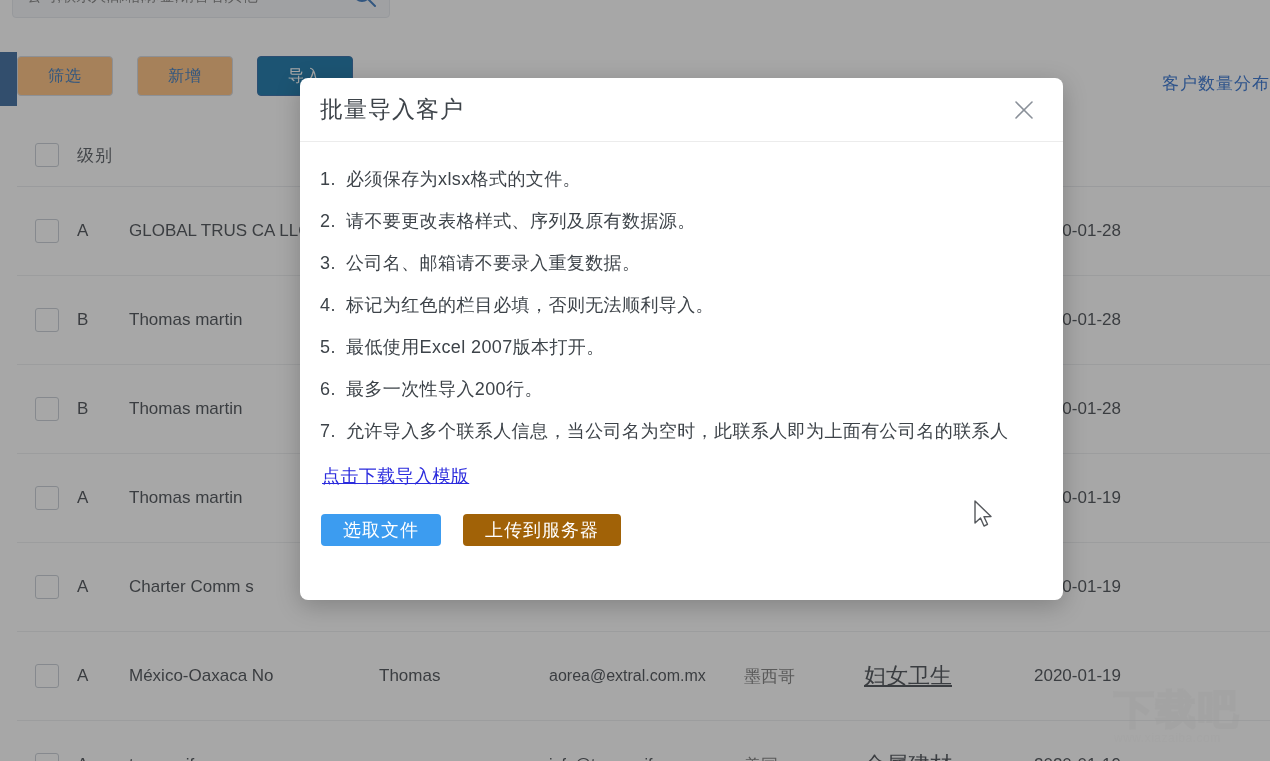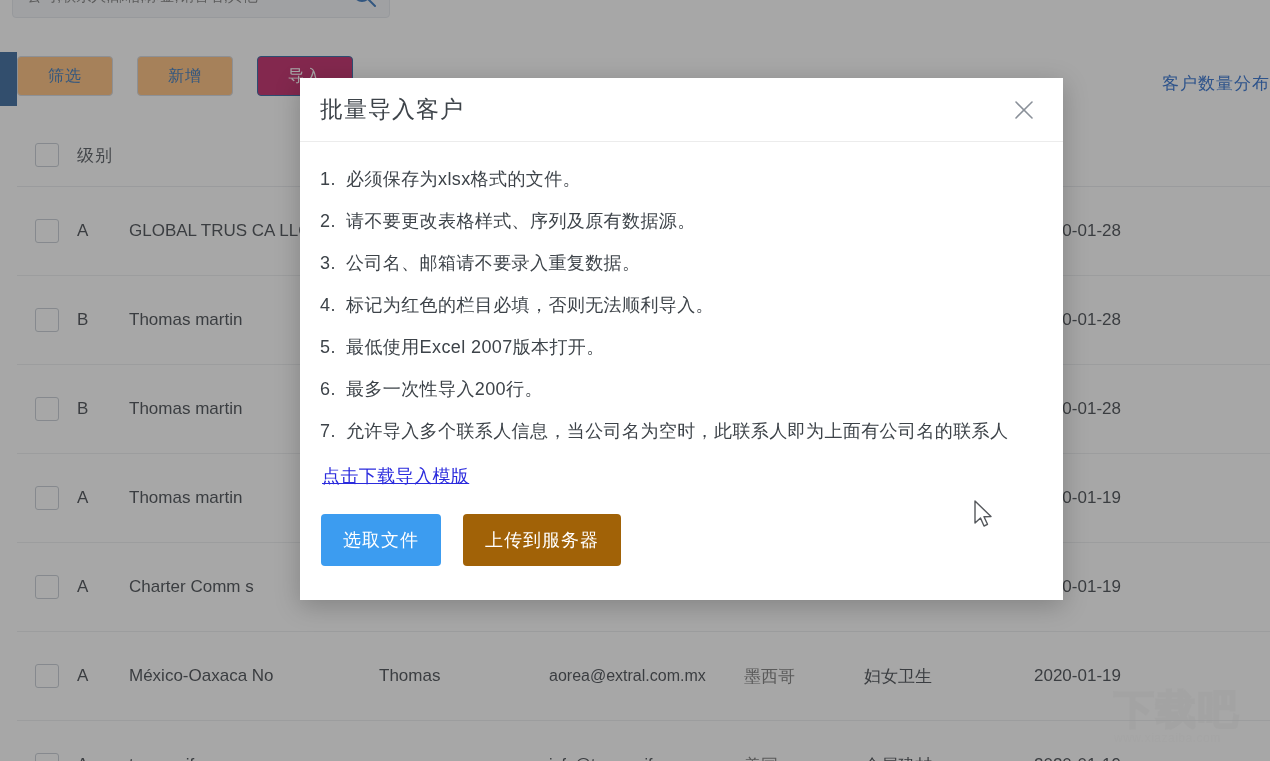--- a/index.html
+++ b/index.html
@@ -50,21 +50,21 @@
   }
   .trow{
     min-height:88px;display:flex;align-items:center;border-bottom:1px solid #ebedef;
   }
   .c-chk{width:60px;flex:0 0 60px;display:flex;justify-content:center;}
   .c-lvl{width:52px;flex:0 0 52px;font-size:17px;color:#3a3f45;}
   .c-name{width:250px;flex:0 0 250px;font-size:17px;color:#3a3f45;line-height:32px;padding-right:14px;box-sizing:border-box;}
   .c-contact{width:170px;flex:0 0 170px;font-size:17px;color:#3a3f45;}
   .c-mail{width:195px;flex:0 0 195px;font-size:16px;color:#3a3f45;line-height:32px;}
   .c-country{width:120px;flex:0 0 120px;font-size:17px;color:#737373;}
-  .c-industry{width:170px;flex:0 0 170px;font-size:17px;color:#3a3f45;}
+  .c-industry{width:170px;flex:0 0 170px;font-size:22px;color:#3a3f45;text-decoration:underline;}
   .c-date{flex:1;font-size:17px;color:#3a3f45;white-space:nowrap;}
   .hd{font-size:17px;color:#4a4f56;letter-spacing:1px;}
   .chkbox{
     width:22px;height:22px;border:1px solid #c3c9d1;border-radius:3px;background:#fff;display:block;cursor:pointer;
   }
   .sort-ico{display:inline-block;margin-left:6px;vertical-align:middle;}
   
   #watermark{
     position:absolute;right:6px;bottom:2px;width:150px;height:72px;
     opacity:.30;pointer-events:none;
@@ -74,21 +74,21 @@
     -webkit-text-stroke:2px #e9e9e9;line-height:44px;
   }
   #wm-url{font-size:12px;color:#f2f2f2;letter-spacing:.5px;}
   
   #overlay{
     position:absolute;inset:0;background:rgba(60,60,60,.45);
   }
   
   #modal{
     position:absolute;left:300px;top:78px;width:763px;height:522px;
-    background:#ffffff;border-radius:0;box-shadow:0 6px 24px rgba(0,0,0,.22);
+    background:#ffffff;border-radius:8px;box-shadow:0 6px 24px rgba(0,0,0,.22);
     overflow:hidden;box-sizing:border-box;
   }
   #modal-header{
     height:64px;border-bottom:1px solid #ececec;display:flex;align-items:center;
     padding:0 22px 0 20px;box-sizing:border-box;
   }
   #modal-title{flex:1;font-size:23px;color:#3d4349;letter-spacing:1px;}
   #modal-close{
     width:34px;height:34px;display:flex;align-items:center;justify-content:center;
     cursor:pointer;
@@ -99,21 +99,21 @@
     display:flex;align-items:flex-start;
   }
   .rule .num{flex:0 0 26px;}
   .rule .txt{flex:1;}
   #tpl-link{
     display:inline-block;margin:12px 0 0 2px;font-size:18px;color:#2b2bdd;
     text-decoration:underline;cursor:pointer;letter-spacing:.4px;
   }
   #modal-actions{display:flex;gap:22px;margin:26px 0 0 1px;}
   .act-btn{
-    height:52px;padding:0 22px;border:none;border-radius:4px;cursor:pointer;
+    height:32px;padding:0 22px;border:none;border-radius:4px;cursor:pointer;
     font-size:18px;color:#ffffff;font-family:"Liberation Sans",sans-serif;letter-spacing:1px;
   }
   
   #cursor{position:absolute;left:973px;top:500px;width:22px;height:30px;pointer-events:none;}
 </style>
 </head>
 <body>
 
 <div id="app-page">
 
@@ -125,21 +125,21 @@
       <svg viewBox="0 0 26 26" width="26" height="26">
         <circle cx="11" cy="11" r="8" fill="none" stroke="#2a6cb8" stroke-width="2"></circle>
         <line x1="17" y1="17" x2="24" y2="24" stroke="#2a6cb8" stroke-width="2" stroke-linecap="round"></line>
       </svg>
     </span>
   </div>
 
   <div id="toolbar">
     <div class="tb-btn">筛选</div>
     <div class="tb-btn">新增</div>
-    <div class="tb-btn primary" style="background: #be185d; border-color: rgb(31, 94, 158);">导入</div>
+    <div class="tb-btn primary" style="background: #0369a1; border-color: rgb(31, 94, 158);">导入</div>
   </div>
 
   <div id="dist-link" style="color: rgb(34, 102, 204);">客户数量分布</div>
 
   <div id="data-table">
     <div class="thead">
       <div class="c-chk">
         <span class="chkbox"></span>
       </div>
       <div class="c-lvl hd">级别</div>

